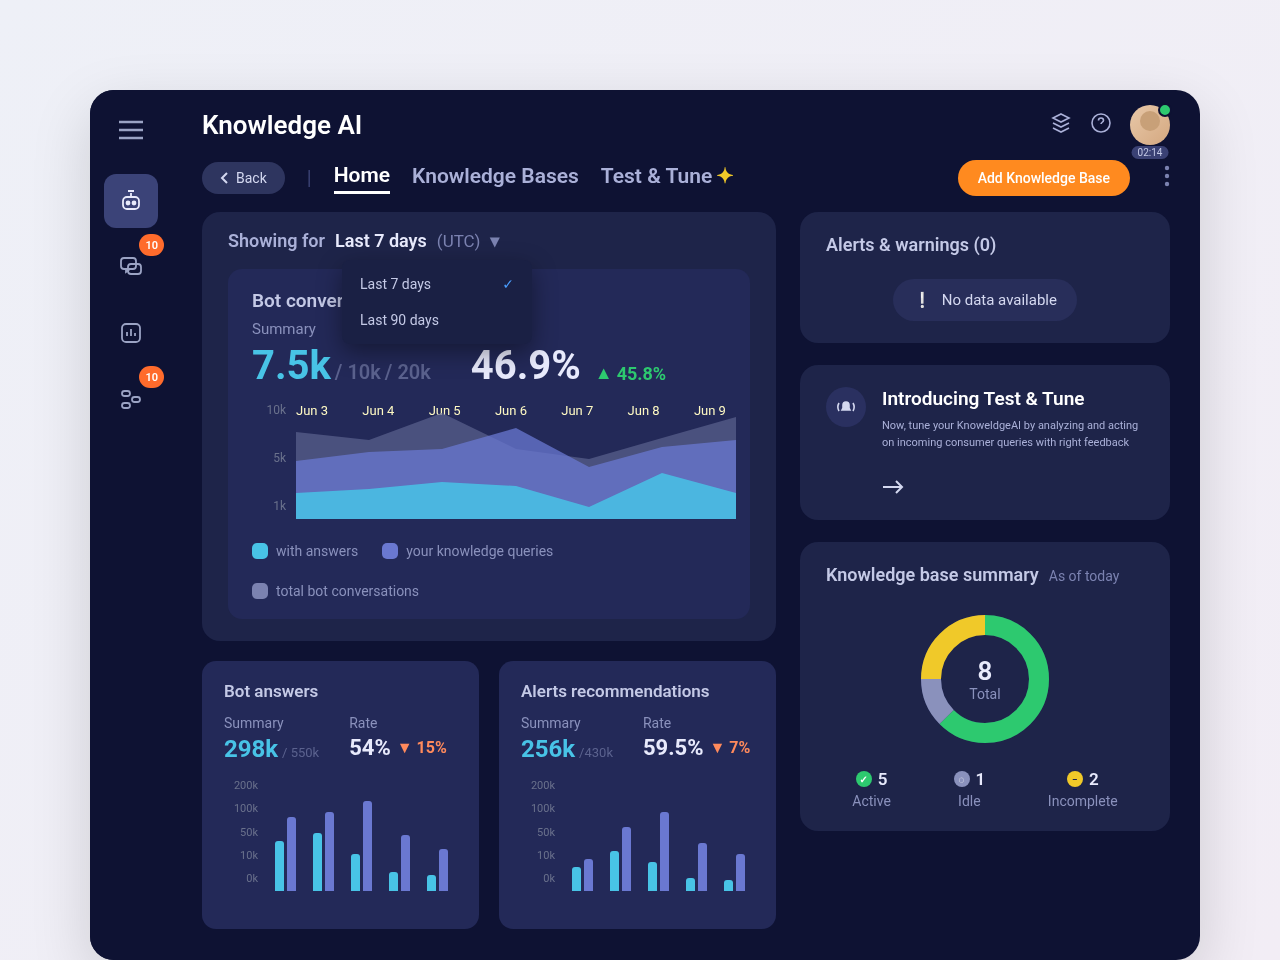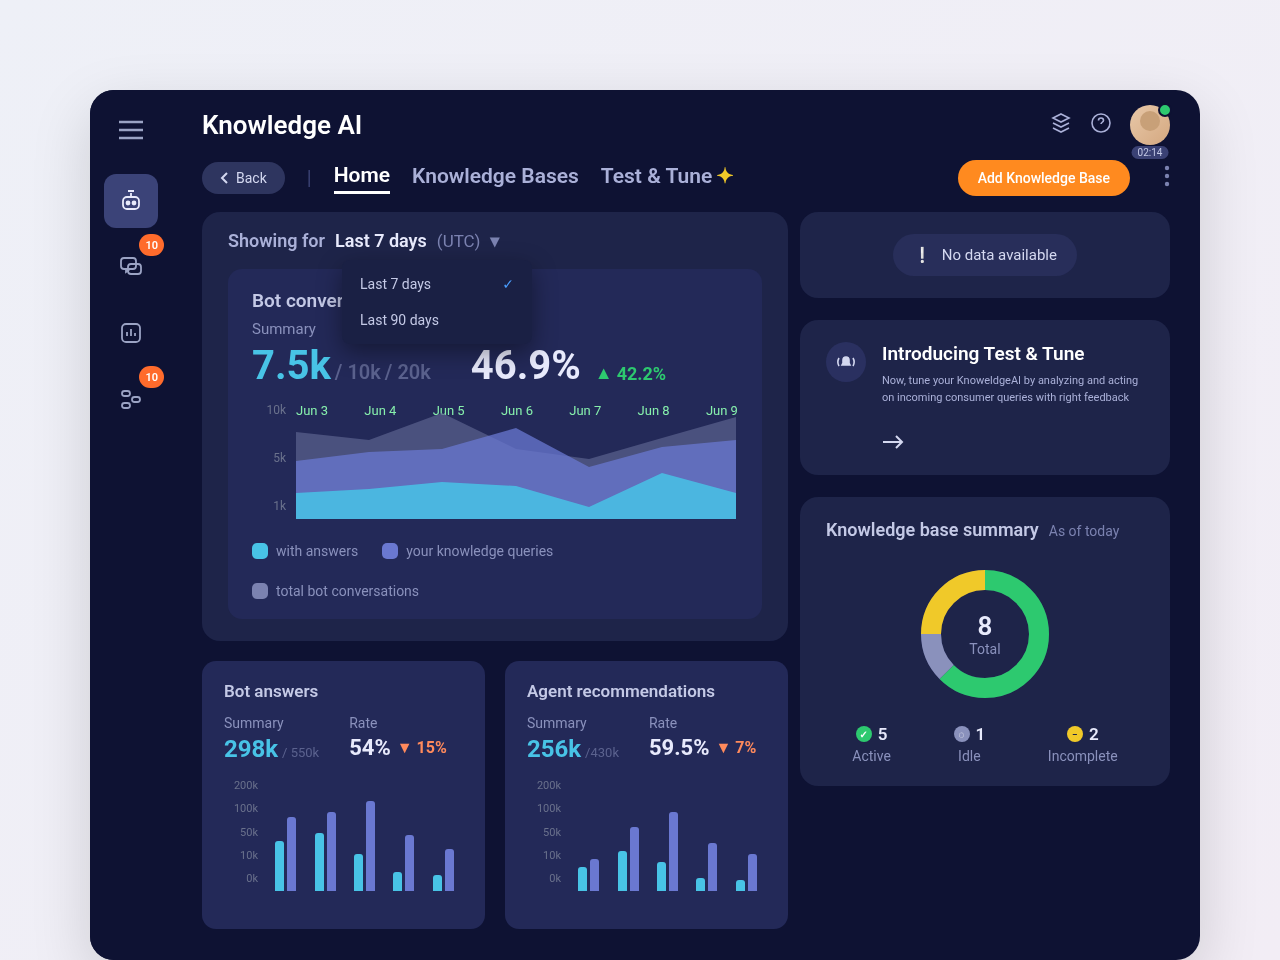--- a/index.html
+++ b/index.html
@@ -21,21 +21,21 @@
 .avatar-dot{position:absolute;top:-2px;right:-2px;width:14px;height:14px;border-radius:50%;background:#2dc96f;border:2px solid #0e1233}
 .avatar-time{position:absolute;bottom:-14px;left:50%;transform:translateX(-50%);background:#3a4174;color:#c4c9e6;font-size:10px;padding:1px 6px;border-radius:8px}
 .tabbar{display:flex;align-items:center;padding:0 30px 16px;gap:22px}
 .back-btn{background:#2e355f;color:#d4d8f0;border:none;border-radius:20px;padding:8px 18px;display:flex;align-items:center;gap:6px;cursor:pointer;font-size:14px}
 .sep{color:#3a4174;font-size:20px}
 .tab{color:#aab0d8;font-size:21px;font-weight:600;cursor:pointer;padding-bottom:4px}
 .tab.active{color:#fff;border-bottom:3px solid #fff}
 .tab-sparkle{color:#f0c929;margin-left:4px}
 .add-btn{margin-left:auto;background:#ff8a1f;color:#fff;border:none;border-radius:22px;padding:10px 20px;font-size:14px;font-weight:500;cursor:pointer}
 .dots{color:#7b82b0;cursor:pointer;margin-left:12px}
-.content{flex:1;display:flex;gap:12px;padding:0 30px 30px;overflow:hidden}
+.content{flex:1;display:flex;gap:24px;padding:0 30px 30px;overflow:hidden}
 .col-left{flex:1;display:flex;flex-direction:column;gap:20px;overflow:hidden}
 .col-right{width:370px;display:flex;flex-direction:column;gap:22px;overflow:hidden}
 .card{background:#1e2449;border-radius:18px;padding:22px 26px}
 .showing-wrap{background:#1e2449;border-radius:18px;padding:18px 26px 22px;position:relative}
 .showing-row{display:flex;align-items:center;gap:10px;color:#aab0d8;font-size:18px;font-weight:600}
 .showing-val{color:#e8eafc}
 .showing-utc{font-size:17px;font-weight:400;color:#7b82b0}
 .chev{color:#7b82b0}
 .dropdown{position:absolute;top:48px;left:140px;width:190px;background:#1a2044;border-radius:8px;box-shadow:0 8px 24px rgba(0,0,0,.4);padding:6px 0;z-index:10}
 .dd-item{padding:10px 18px;color:#c4c9e6;font-size:14px;display:flex;align-items:center;justify-content:space-between;cursor:pointer}
@@ -46,21 +46,21 @@
 .conv-col{display:flex;flex-direction:column}
 .conv-label{color:#8a91bc;font-size:15px;margin-bottom:4px}
 .big-num{color:#48c3e6;font-size:40px;font-weight:700;display:inline}
 .sub-num{color:#5b628e;font-size:20px;font-weight:600}
 .rate-wrap{display:flex;align-items:baseline;gap:14px}
 .rate-big{color:#e8eafc;font-size:40px;font-weight:700}
 .delta-up{color:#2dc96f;font-size:18px;font-weight:700;display:flex;align-items:center;gap:4px}
 .delta-down{color:#ff8a5c;font-size:16px;font-weight:700;display:flex;align-items:center;gap:4px}
 .area-chart{margin-top:14px;height:140px;position:relative}
 .y-labels{position:absolute;left:0;top:0;height:110px;display:flex;flex-direction:column;justify-content:space-between;color:#6a718c;font-size:12px;text-align:right;width:34px}
-.x-labels{display:flex;justify-content:space-between;margin-top:6px;padding-left:44px;color:#86efac;font-size:13px}
+.x-labels{display:flex;justify-content:space-between;margin-top:6px;padding-left:44px;color:#fef9c3;font-size:13px}
 .chart-svg{position:absolute;left:44px;top:0;right:0;height:116px}
 .legend{display:flex;gap:24px;padding-left:0;flex-wrap:wrap}
 .leg-item{display:flex;align-items:center;gap:8px;color:#8a91bc;font-size:14px}
 .leg-sq{width:16px;height:16px;border-radius:5px}
 .two-cards{display:flex;gap:20px}
 .half-card{flex:1;background:#232958;border-radius:14px;padding:20px 22px}
 .half-title{color:#c4c9e6;font-size:17px;font-weight:600;margin-bottom:14px}
 .half-row{display:flex;gap:30px}
 .half-label{color:#8a91bc;font-size:14px;margin-bottom:4px}
 .half-num{color:#48c3e6;font-size:24px;font-weight:700}
@@ -197,21 +197,21 @@
               <div class="conv-col">
                 <span class="conv-label">Summary</span>
                 <div><span class="big-num">7.5k</span> <span class="sub-num">/ 10k</span> <span class="sub-num">/ 20k</span></div>
               </div>
               <div class="conv-col">
                 <span class="conv-label">Rate</span>
                 <div class="rate-wrap">
                   <span class="rate-big">46.9%</span>
                   <span class="delta-up">
                       <span>▲</span>
-                      <span>42.2%</span>
+                      <span>45.8%</span>
                     </span>
                 </div>
               </div>
             </div>
             <div class="area-chart">
               <div class="y-labels">
                   <span>10k</span>
                   <span>5k</span>
                   <span>1k</span>
                 </div>
@@ -290,21 +290,21 @@
                     <div class="bar" style="height:55.650000000000006px;background:#6a78d1"></div>
                   </div>
                   <div class="bar-grp">
                     <div class="bar" style="height:15.899999999999999px;background:#48c3e6"></div>
                     <div class="bar" style="height:42.400000000000006px;background:#6a78d1"></div>
                   </div>
                 </div>
             </div>
           </div>
           <div class="half-card">
-            <div class="half-title">Agent recommendations</div>
+            <div class="half-title">Alerts recommendations</div>
             <div class="half-row">
               <div><div class="half-label">Summary</div><span class="half-num">256k</span> <span class="half-sub">/430k</span></div>
               <div>
                   <div class="half-label">Rate</div>
                   <div class="half-rate">
                     <span>59.5%</span>
                     <span class="delta-down">
                       <span>▼</span>
                       <span>7%</span>
                     </span>
@@ -341,20 +341,21 @@
                     <div class="bar" style="height:37.099999999999994px;background:#6a78d1"></div>
                   </div>
                 </div>
             </div>
           </div>
         </div>
       </div>
 
       <div class="col-right">
         <div class="card alerts-card">
+          <div class="card-title">Alerts &amp; warnings (0)</div>
           <div class="no-data-wrap"><span class="no-data">
                 <span>❕</span>
                 <span>No data available</span>
               </span></div>
         </div>
 
         <div class="card">
           <div class="intro-card">
             <div class="intro-icon">
                 <svg width="22" height="22" viewBox="0 0 22 22" fill="none" stroke="currentColor" stroke-width="1.6">

